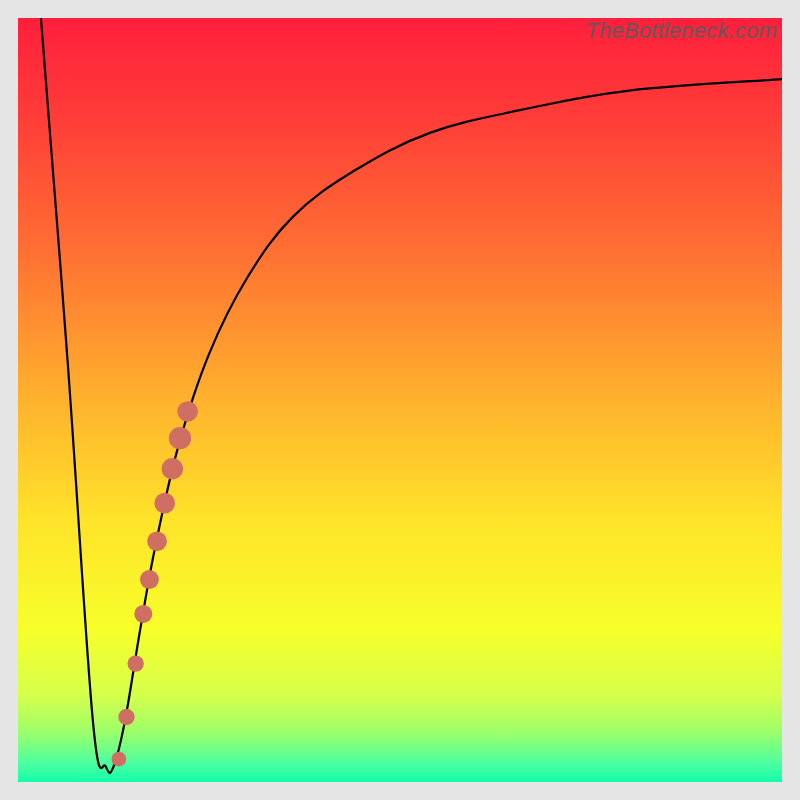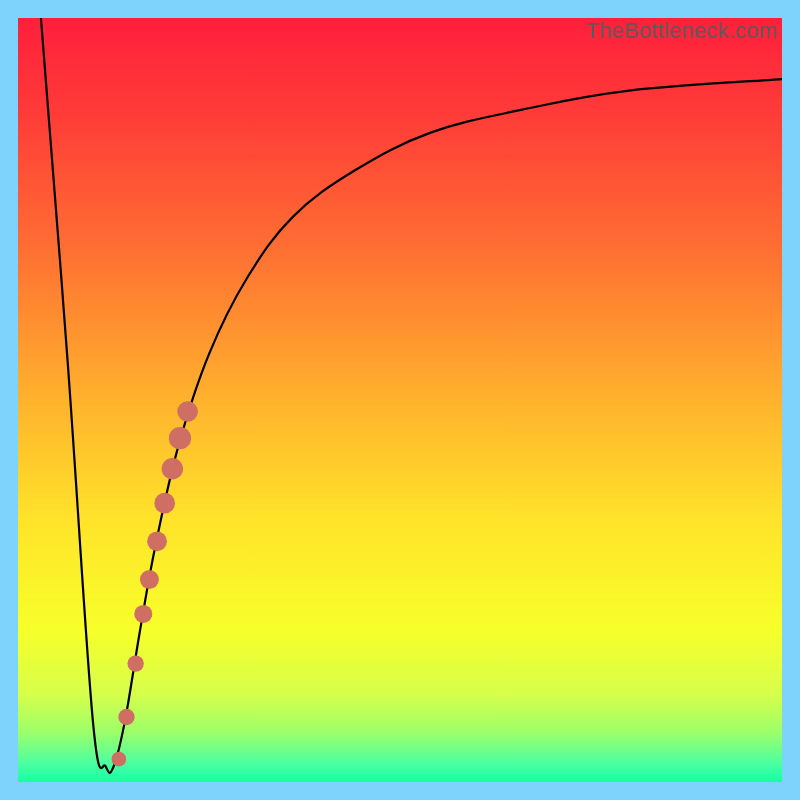--- a/index.html
+++ b/index.html
@@ -8,21 +8,22 @@
     width: 800px;
     height: 800px;
     overflow: hidden;
     background: #000;
     font-family: Arial, Helvetica, sans-serif;
   }
   .frame {
     position: absolute;
     left: 0; top: 0;
     width: 800px; height: 800px;
-    background: #7dd3fc;
+    background: #e5e5e5;
+    font-style: italic;
   }
   .plot {
     position: absolute;
     left: 18px;
     top: 18px;
     width: 764px;
     height: 764px;
     overflow: hidden;
   }
   .watermark {

